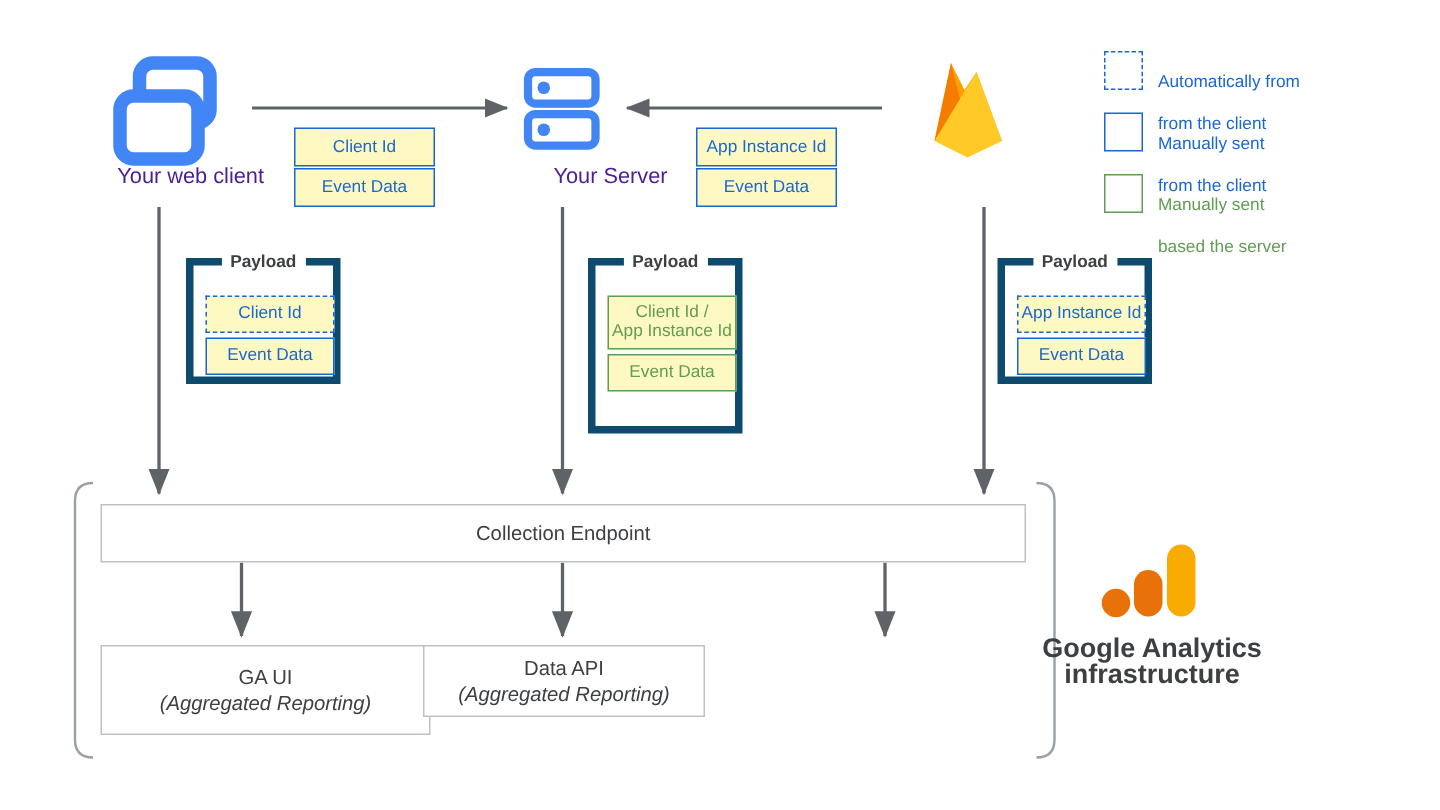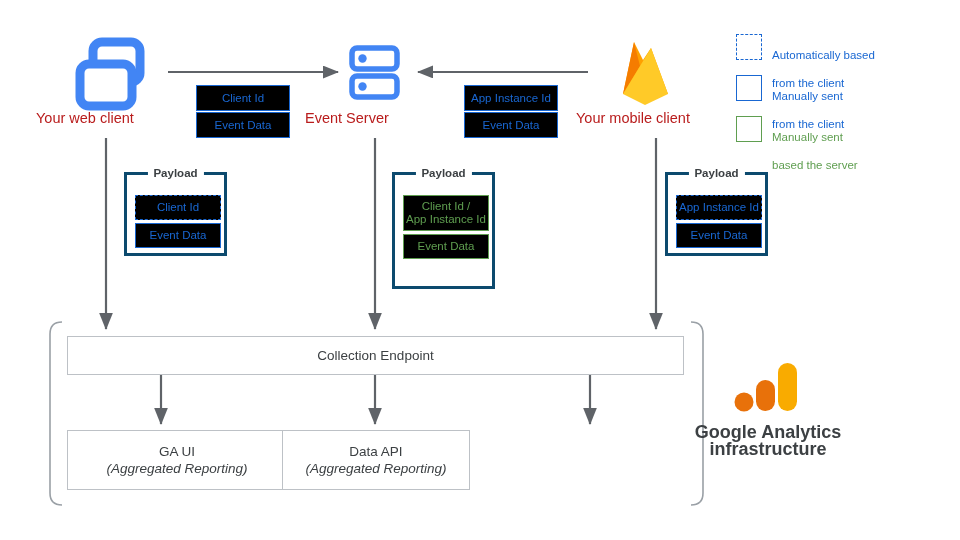--- a/index.html
+++ b/index.html
@@ -9,49 +9,49 @@
     font-family:"Liberation Sans", sans-serif;
     overflow:hidden;
     position:relative;
     color:#3c4043;
   }
   .stage{position:absolute;left:0;top:0;width:960px;height:540px;}
   .abs{position:absolute;}
 
   
   .node-label{
-    font-size:14.5px;color:#b91c1c;text-align:left;
+    font-size:14.5px;color:#4c1d95;text-align:right;
     white-space:nowrap;
   }
   .legend-text{
     font-size:11.5px;line-height:14px;
     white-space:pre-line;
   }
   .legend-blue{color:#1967d2;}
   .legend-green{color:#5f9e50;}
 
   
   .token{
     box-sizing:border-box;
     border:1.3px solid #1967d2;
     color:#1967d2;
     font-size:11.5px;
     display:flex;align-items:center;justify-content:center;
     text-align:center;
-    background:#000000;
+    background:#fef9c3;
     line-height:13px;
   }
   .token.dashed{border-style:dashed;}
   .token.green{border-color:#5f9e50;color:#5f9e50;text-align:center;}
 
   
   .payload{
     box-sizing:border-box;
     position:absolute;
-    border:3px solid #0c4a6e;
+    border:5px solid #0c4a6e;
     background:#fff;
   }
   .payload-title{
     position:absolute;
     top:-8px;left:50%;transform:translateX(-50%);
     background:#fff;
     padding:0 6px;
     font-size:11.5px;
     font-weight:bold;
     color:#3c4043;
@@ -131,22 +131,21 @@
     <path d="M691 322 Q703 322 703 334 L703 493 Q703 505 691 505" fill="none" stroke="#9aa0a6" stroke-width="1.6"></path>
 
     <g>
       <rect x="778" y="363" width="19" height="48" rx="9.5" fill="#F9AB00"></rect>
       <rect x="756" y="380" width="19" height="31" rx="9.5" fill="#E8710A"></rect>
       <circle cx="744" cy="402" r="9.5" fill="#E8710A"></circle>
     </g>
   </svg>
 
   <div class="abs node-label" style="left:36px;top:110px;width:140px;">Your web client</div>
-  <div class="abs node-label" style="left:305px;top:110px;width:140px;">Event Server</div>
-  <div class="abs node-label" style="left:576px;top:110px;width:160px;">Your mobile client</div>
+  <div class="abs node-label" style="left:305px;top:110px;width:140px;">Your Server</div>
 
   <div class="abs token" style="left:196px;top:85px;width:94px;height:26px;">Client Id</div>
   <div class="abs token" style="left:196px;top:112px;width:94px;height:26px;">Event Data</div>
 
   <div class="abs token" style="left:464px;top:85px;width:94px;height:26px;">App Instance Id</div>
   <div class="abs token" style="left:464px;top:112px;width:94px;height:26px;">Event Data</div>
 
   <div class="payload" style="left:124px;top:172px;width:103px;height:84px;">
     <span class="payload-title">Payload</span>
     <div class="token dashed abs" style="left:8px;top:20px;width:86px;height:25px;">Client Id</div>
@@ -164,21 +163,21 @@
     <span class="payload-title">Payload</span>
     <div class="token dashed abs" style="left:8px;top:20px;width:86px;height:25px;">App Instance Id</div>
     <div class="token abs" style="left:8px;top:48px;width:86px;height:25px;">Event Data</div>
   </div>
 
   <div class="abs" style="left:736px;top:34px;width:220px;">
 
     <div class="abs" style="left:0;top:0;">
       <div class="abs" style="left:0;top:0;width:26px;height:26px;border:1.4px dashed #1967d2;box-sizing:border-box;"></div>
       <div class="abs legend-text legend-blue" style="left:36px;top:0;width:130px;">
-        <span>Automatically based</span><br>
+        <span>Automatically from</span><br>
         <span>from the client</span>
       </div>
     </div>
 
     <div class="abs" style="left:0;top:41px;">
       <div class="abs" style="left:0;top:0;width:26px;height:26px;border:1.4px solid #1967d2;box-sizing:border-box;"></div>
       <div class="abs legend-text legend-blue" style="left:36px;top:0;width:130px;">
         <span>Manually sent</span><br>
         <span>from the client</span>
       </div>
@@ -195,21 +194,21 @@
 
   <div class="abs greybox" style="left:67px;top:336px;width:617px;height:39px;">
     <span>Collection Endpoint</span>
   </div>
 
   <div class="abs greybox" style="left:67px;top:430px;width:220px;height:60px;">
     <span>GA UI</span>
     <span class="sub">(Aggregated Reporting)</span>
   </div>
 
-  <div class="abs greybox" style="left:282px;top:430px;width:188px;height:60px;">
+  <div class="abs greybox" style="left:282px;top:430px;width:188px;height:48px;">
     <span>Data API</span>
     <span class="sub">(Aggregated Reporting)</span>
   </div>
 
 
   <div class="abs ga-caption" style="left:688px;top:424px;">
     <span>Google Analytics</span><br>
     <span>infrastructure</span>
   </div>
 

